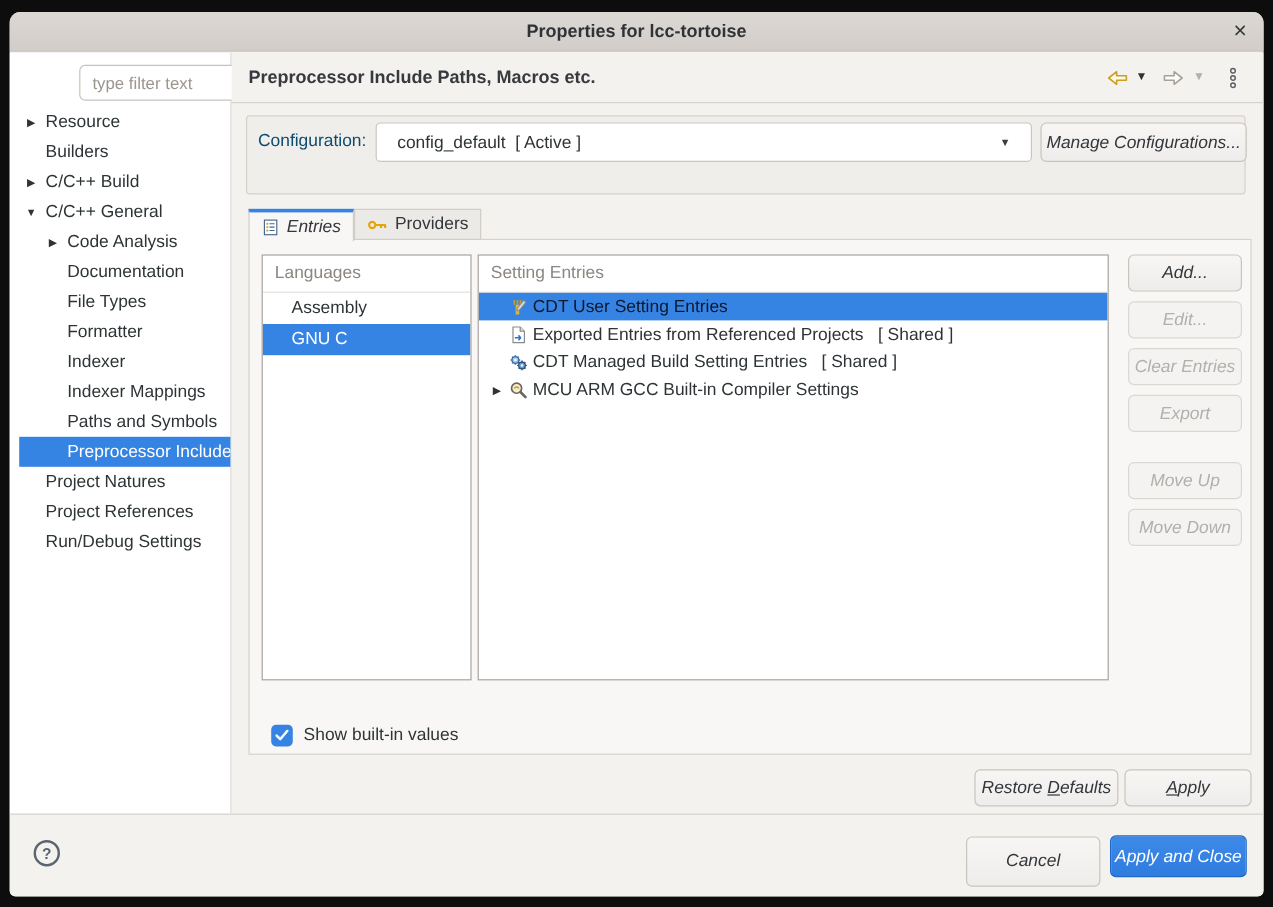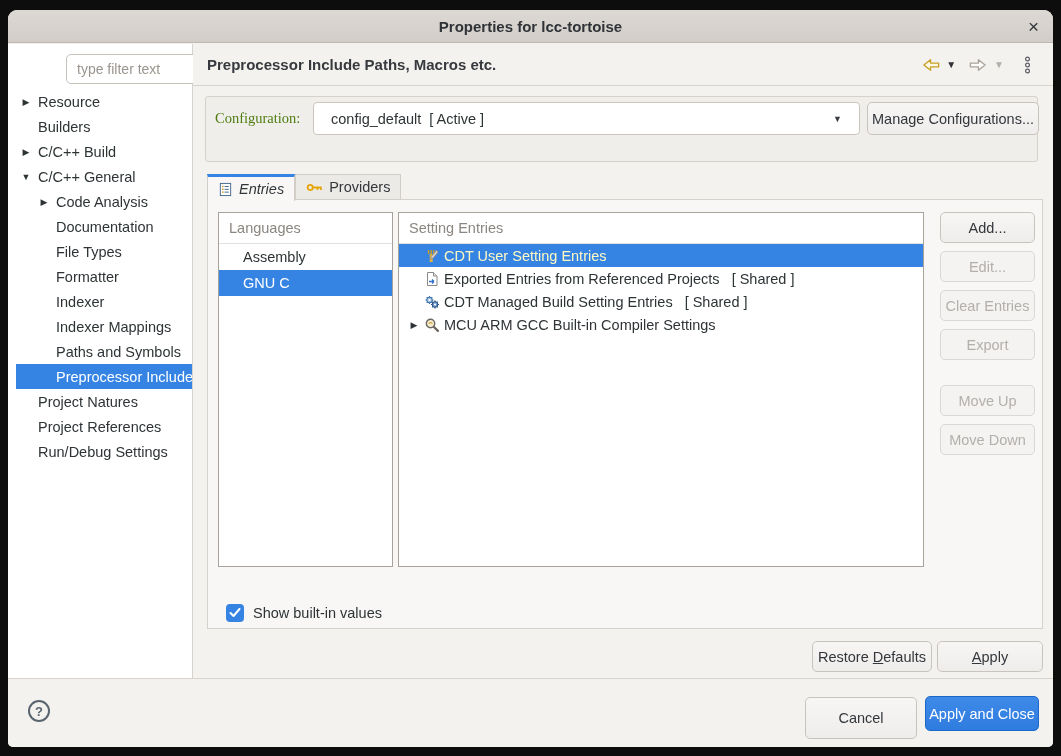--- a/index.html
+++ b/index.html
@@ -38,30 +38,30 @@
   .chead { height:42px; border-bottom:1px solid #d8d3ce; display:flex; align-items:center; padding:0 8px 0 14px; }
   .chead .ptitle { font-size:15px; font-weight:bold; color:#36393d; flex:1; }
   .nav { display:flex; align-items:center; padding-right:14px; }
   .tri { font-size:10px; line-height:1; }
   .tri.dark { color:#2f3337; margin:0 12px 0 5px; }
   .tri.gray { color:#b4afa9; margin:0 20px 0 7px; }
 
   
   .configbox { position:absolute; left:12px; top:52px; width:833px; height:66px;
                background:#f0eeeb; border:1px solid #d6d1cb; border-radius:3px; }
-  .cfglabel { position:absolute; left:9px; top:13px; font-size:14.5px; color:#4d7c0f;font-family:Liberation Serif, serif; }
+  .cfglabel { position:absolute; left:9px; top:13px; font-size:14.5px; color:#0c4a6e; }
   .cfgselect { position:absolute; left:107px; top:5px; width:547px; height:33px; background:#fff;
                border:1px solid #cbc5bf; border-radius:4px; display:flex; align-items:center; padding:0 17px; }
   .cfgselect .val { flex:1; font-size:14.5px; color:#2e3436; white-space:pre; overflow:hidden; }
   .cfgselect .arrow { font-size:9px; color:#3a3e42; }
 
   
   .btn { display:flex; align-items:center; justify-content:center;
          background:linear-gradient(#f7f6f4,#efedeb); border:1px solid #c9c3bd; border-radius:5px;
-         font-size:14.5px; color:#33373b; white-space:pre; }
+         font-size:14.5px; color:#33373b; white-space:pre;font-style:italic; }
   .btn.disabled { background:#f4f3f1; border-color:#dbd7d2; color:#b3afab; }
   .btn.primary { background:linear-gradient(#3e8ae8,#2f7ce0); border-color:#1c68c8; color:#ffffff; }
   .managebtn { position:absolute; left:661px; top:5px; width:172px; height:33px; }
   .u { text-decoration:underline; }
 
   
   .tabbar { position:absolute; left:14px; top:129px; height:27px; display:flex; align-items:flex-end; z-index:3; }
   .tab { display:flex; align-items:center; gap:6px; padding:0 10px; font-size:14.5px; color:#33373b;
          border:1px solid #d2cdc7; background:#eceae7; height:26px; }
   .tab.active { height:27px; background:#f8f7f5; border-top:3px solid #3584e4; border-bottom:none; margin-bottom:-1px;font-style:italic; }
@@ -72,21 +72,21 @@
   .listbox { position:absolute; background:#fff; border:1px solid #a8a29c; overflow:hidden; }
   .langlist { left:10px; top:12px; width:175px; height:355px; }
   .entlist  { left:190px; top:12px; width:526px; height:355px; }
   .listhead { height:31px; display:flex; align-items:center; padding:0 10px; font-size:14.5px;
               color:#8b8680; border-bottom:1px solid #e4e1dd; }
   .langitem { height:26px; display:flex; align-items:center; padding-left:24px; font-size:14.5px; color:#2e3436; }
   .langitem.selected { background:#3584e4; color:#fff; }
   .erow { height:23px; display:flex; align-items:center; font-size:14.5px; color:#2e3436; padding-left:6px; }
   .erow .exp { width:18px; text-align:center; font-size:9px; color:#2e3436; flex:none; }
   .erow .ricon { width:17px; height:16px; margin-right:4px; flex:none; display:flex; align-items:center; justify-content:center; }
-  .erow.selected { background:#3584e4; color:#fef9c3; }
+  .erow.selected { background:#3584e4; color:#0f172a; }
   .erow .shared { margin-left:12px; white-space:pre; }
 
   .acts { position:absolute; left:732px; top:12px; width:95px; height:250px; }
   .acts .btn { position:absolute; left:0; width:95px; height:31px; }
 
   .chk { position:absolute; left:18px; top:404px; display:flex; align-items:center; gap:9px; }
   .checkbox { width:18px; height:18px; border-radius:4px; background:#3584e4;
               display:flex; align-items:center; justify-content:center; }
   .chk .lbl { font-size:14.5px; color:#2e3436; }
 

